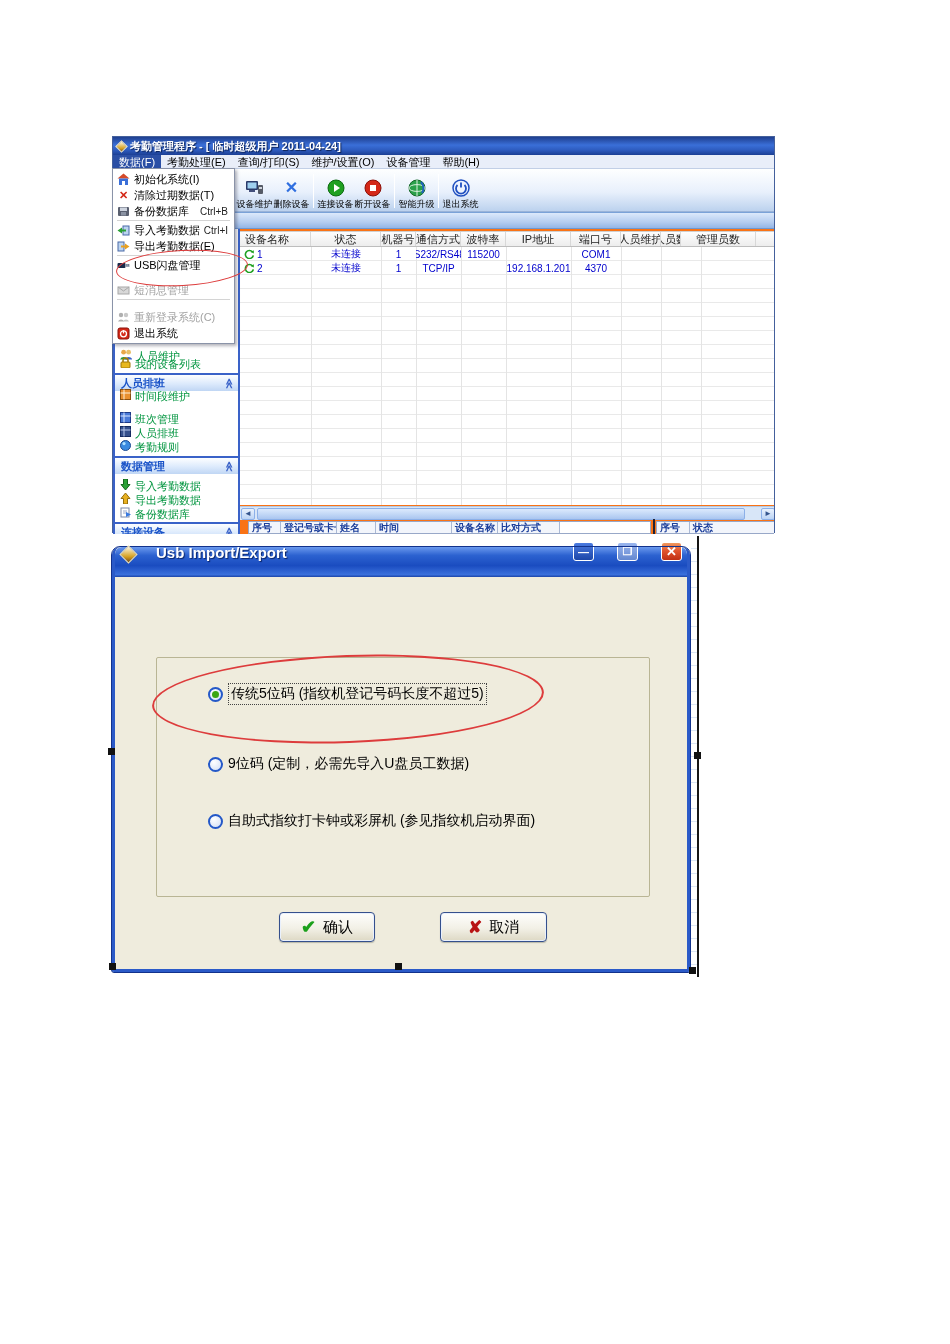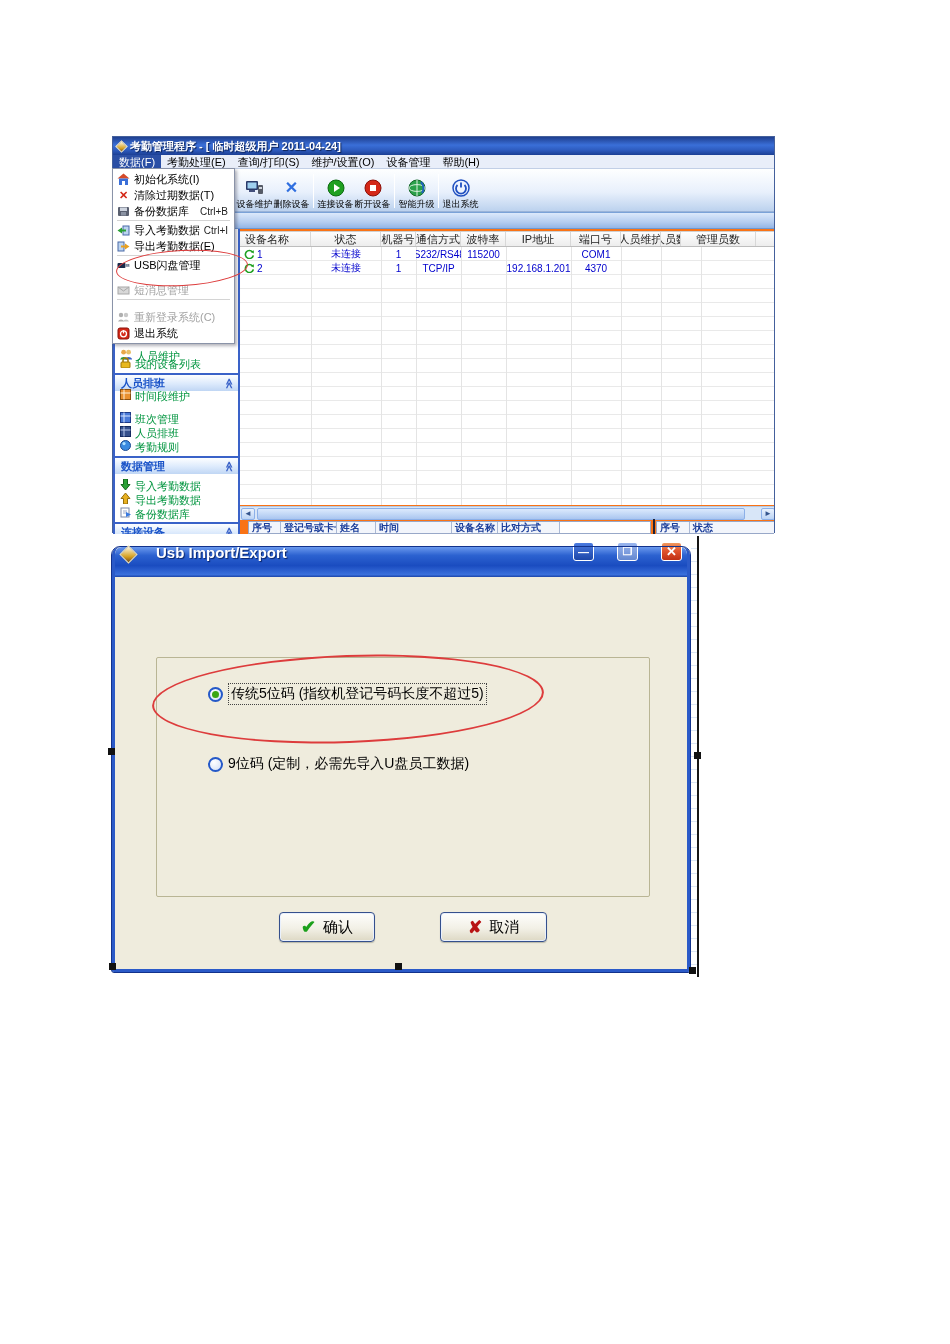--- a/index.html
+++ b/index.html
@@ -511,20 +511,24 @@
     <div class="groupbox"></div>
 
     <div class="opt-row" style="left:93px; top:136px">
       <span class="radio sel"></span>
       <span class="opt-label focused">传统5位码 (指纹机登记号码长度不超过5)</span>
     </div>
     <div class="opt-row" style="left:93px; top:208px">
       <span class="radio"></span>
       <span class="opt-label">9位码 (定制，必需先导入U盘员工数据)</span>
     </div>
+    <div class="opt-row" style="left:93px; top:265px">
+      <span class="radio"></span>
+      <span class="opt-label">自助式指纹打卡钟或彩屏机 (参见指纹机启动界面)</span>
+    </div>
 
     <div class="dlg-btn" style="left:164px; top:365px; width:96px">
       <span class="check">✔</span>
       <span>确认</span>
     </div>
     <div class="dlg-btn" style="left:325px; top:365px; width:107px">
       <span class="cross">✘</span>
       <span>取消</span>
     </div>
   </div>

